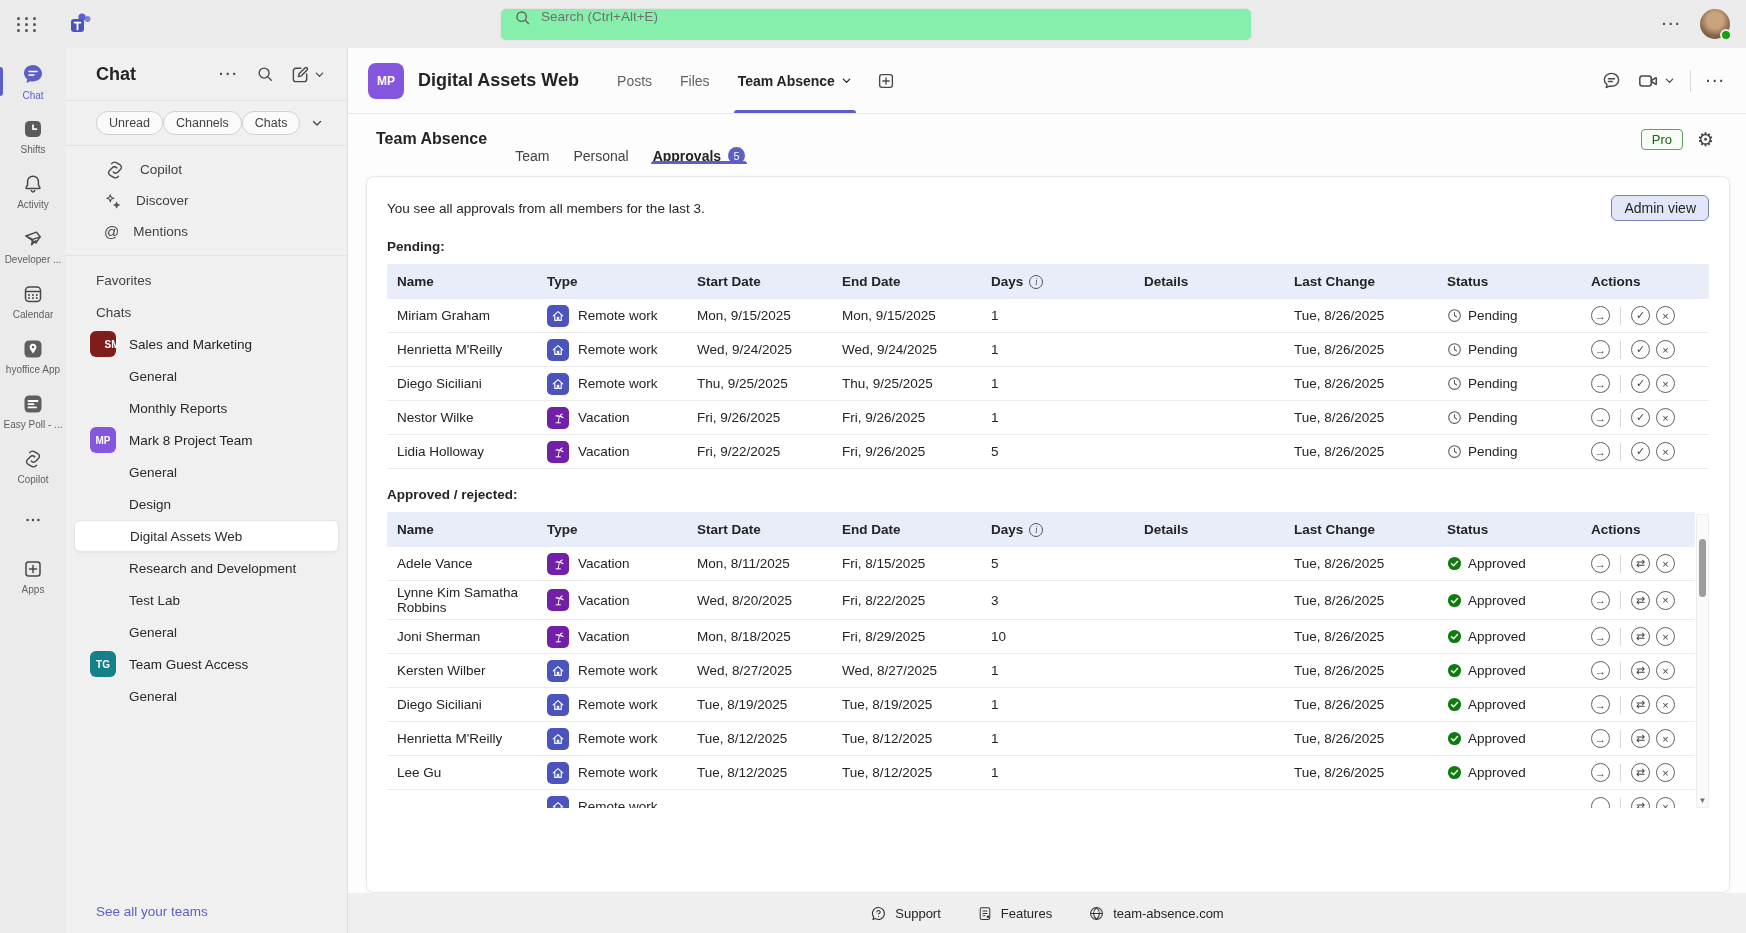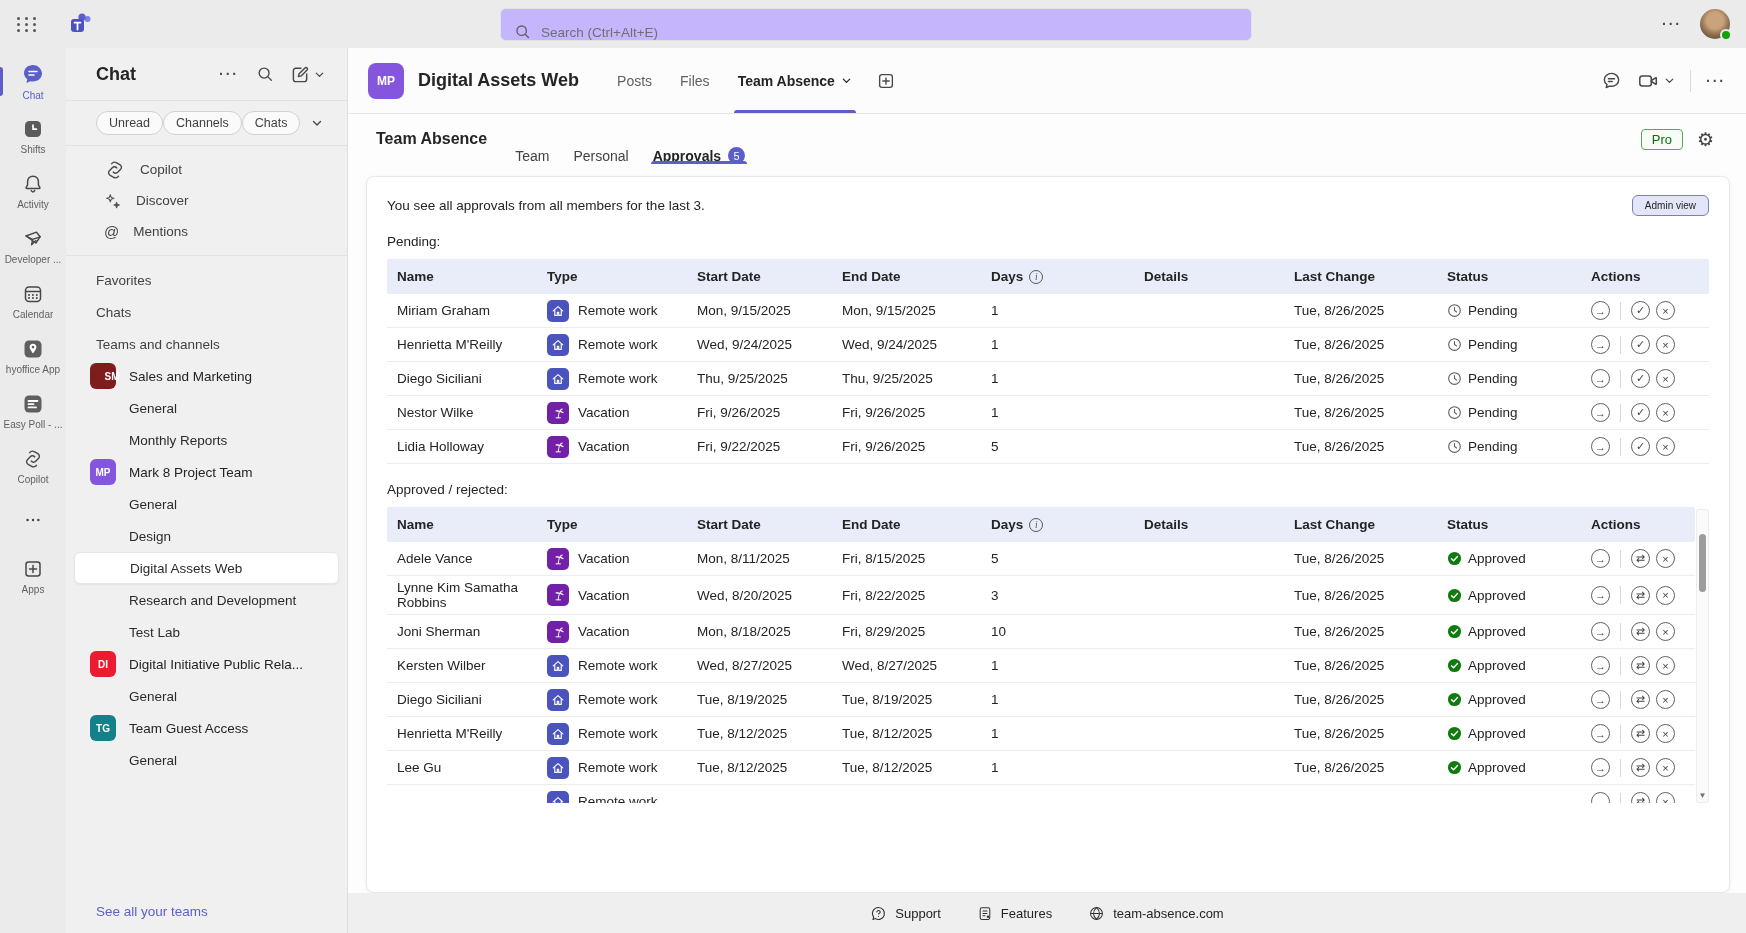--- a/index.html
+++ b/index.html
@@ -4,21 +4,21 @@
 <style>
 *{margin:0;padding:0;box-sizing:border-box}
 html,body{width:1746px;height:933px;overflow:hidden;font-family:"Liberation Sans",sans-serif;color:#242424;background:#ebebeb;font-size:13.5px}
 svg{display:block}
 
 .topbar{height:48px;display:flex;align-items:center;background:#ebebeb;position:relative;flex-shrink:0}
 .waffle{width:54px;display:flex;justify-content:center;cursor:pointer}
 .waffle-grid{display:grid;grid-template-columns:repeat(3,5px);grid-gap:3px}
 .waffle-grid i{width:3px;height:3px;border-radius:50%;background:#555}
 .teams-logo{margin-left:14px;cursor:pointer}
-.search-box{position:absolute;left:500px;top:8px;width:752px;height:33px;background:#c4b5fd;border:1px solid #e3e3e3;border-radius:6px;display:flex;align-items:flex-end;padding:0 13px;gap:10px}
+.search-box{position:absolute;left:500px;top:8px;width:752px;height:33px;background:#86efac;border:1px solid #e3e3e3;border-radius:6px;display:flex;align-items:flex-start;padding:0 13px;gap:10px}
 .search-box input{border:none;outline:none;flex:1;font-size:13.5px;font-family:inherit;color:#424242;background:transparent}
 .search-box input::placeholder{color:#707070}
 .topbar-right{position:absolute;right:16px;display:flex;align-items:center;gap:18px}
 .dots{color:#484848;font-weight:bold;letter-spacing:2px;font-size:14px;cursor:pointer}
 .avatar-photo{width:30px;height:30px;border-radius:50%;background:radial-gradient(circle at 50% 38%,#caa27c 0 34%,#8a6a4f 62%,#584334);position:relative;cursor:pointer}
 .avatar-photo .presence{position:absolute;right:-2px;bottom:-2px;width:12px;height:12px;border-radius:50%;background:#13a10e;border:2px solid #ebebeb}
 
 .shell{display:flex;height:885px}
 
 .rail{width:66px;background:#ebebeb;display:flex;flex-direction:column;align-items:center;padding-top:6px;flex-shrink:0}
@@ -64,22 +64,22 @@
 .app-tab.active::after{content:"";position:absolute;left:10px;right:10px;bottom:0;height:3px;background:#5b5fc7;border-radius:3px 3px 0 0}
 .badge{min-width:17px;height:17px;border-radius:50%;background:#5b5fc7;color:#fff;font-size:11px;font-weight:normal;display:flex;align-items:center;justify-content:center;padding:0 2px}
 .app-tabs-right{margin-left:auto;display:flex;align-items:center;gap:14px;padding-right:4px}
 .pro-badge{border:1px solid #5ba45b;color:#0f6c0f;background:#f7fcf7;border-radius:4px;padding:2px 10px;font-size:13px;cursor:pointer}
 .gear{font-size:19px;color:#424242;cursor:pointer;line-height:1}
 
 .content{flex:1;padding:12px 16px 0 18px;overflow:hidden}
 .card{background:#fff;border:1px solid #e8e8e8;border-radius:8px;box-shadow:0 1px 4px rgba(0,0,0,.05);padding:18px 20px 22px 20px;height:100%}
 .info-row{display:flex;align-items:center;justify-content:space-between}
 .info-text{font-size:13.5px}
-.admin-btn{background:#e2e6f8;border:1px solid #7a7fb8;border-radius:6px;padding:4px 12px;font-size:10px;color:#242424;cursor:pointer}
-.sect-label{font-weight:normal;margin:18px 0 10px 0}
+.admin-btn{background:#e2e6f8;border:1px solid #7a7fb8;border-radius:6px;padding:4px 12px;font-size:14px;color:#242424;cursor:pointer}
+.sect-label{font-weight:bold;margin:18px 0 10px 0}
 
 .tbl{width:100%}
 .trow,.thead{display:grid;grid-template-columns:150px 150px 145px 149px 153px 150px 153px 144px 1fr;align-items:center}
 .thead{background:#e9ecf9;height:35px;font-weight:bold;font-size:13.5px;border-radius:2px}
 .thead>div{padding-left:10px;display:flex;align-items:center;gap:6px}
 .trow{min-height:34px;border-bottom:1px solid #ececec;font-size:13.5px}
 .trow>div{padding:4px 6px 4px 10px}
 .info-i{width:14px;height:14px;border:1px solid #555;border-radius:50%;font-size:9.5px;font-style:italic;font-weight:normal;display:inline-flex;align-items:center;justify-content:center;color:#555;font-family:"Liberation Serif",serif}
 .type-cell{display:flex;align-items:center;gap:9px}
 .type-chip{width:22px;height:22px;border-radius:5px;display:flex;align-items:center;justify-content:center;flex-shrink:0}
@@ -287,40 +287,35 @@
           </span>
     <span class="sc-label">Discover</span>
   </div>
         <div class="shortcut">
     <span class="sc-icon"><span class="at">@</span></span>
     <span class="sc-label">Mentions</span>
   </div>
         <div class="side-divider"></div>
         <div class="side-section">Favorites</div>
         <div class="side-section">Chats</div>
-        <div class="side-section">Teams and channels</div>
         <div class="side-team">
     <span class="team-avatar" style="background: #7f1d1d; padding-left: 18px;">SM</span>
     <span class="team-label">Sales and Marketing</span>
   </div>
         <div class="side-channel">General</div>
         <div class="side-channel">Monthly Reports</div>
         <div class="side-team">
     <span class="team-avatar" style="background: rgb(132, 86, 221);">MP</span>
     <span class="team-label">Mark 8 Project Team</span>
   </div>
         <div class="side-channel">General</div>
         <div class="side-channel">Design</div>
         <div class="side-channel selected">Digital Assets Web</div>
         <div class="side-channel">Research and Development</div>
         <div class="side-channel">Test Lab</div>
-        <div class="side-team">
-    <span class="team-avatar" style="background: rgb(237, 27, 47);">DI</span>
-    <span class="team-label">Digital Initiative Public Rela...</span>
-  </div>
         <div class="side-channel">General</div>
         <div class="side-team">
     <span class="team-avatar" style="background: rgb(20, 128, 137);">TG</span>
     <span class="team-label">Team Guest Access</span>
   </div>
         <div class="side-channel">General</div>
       </div>
     <div class="see-all">See all your teams</div>
   </div>
 

